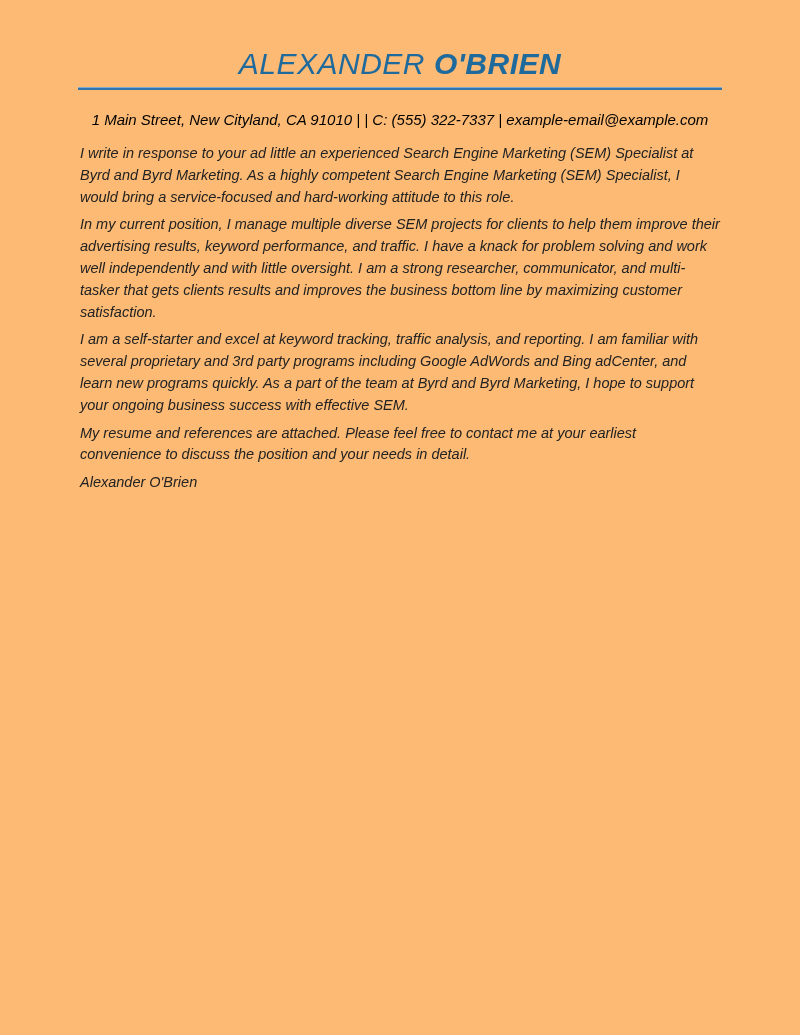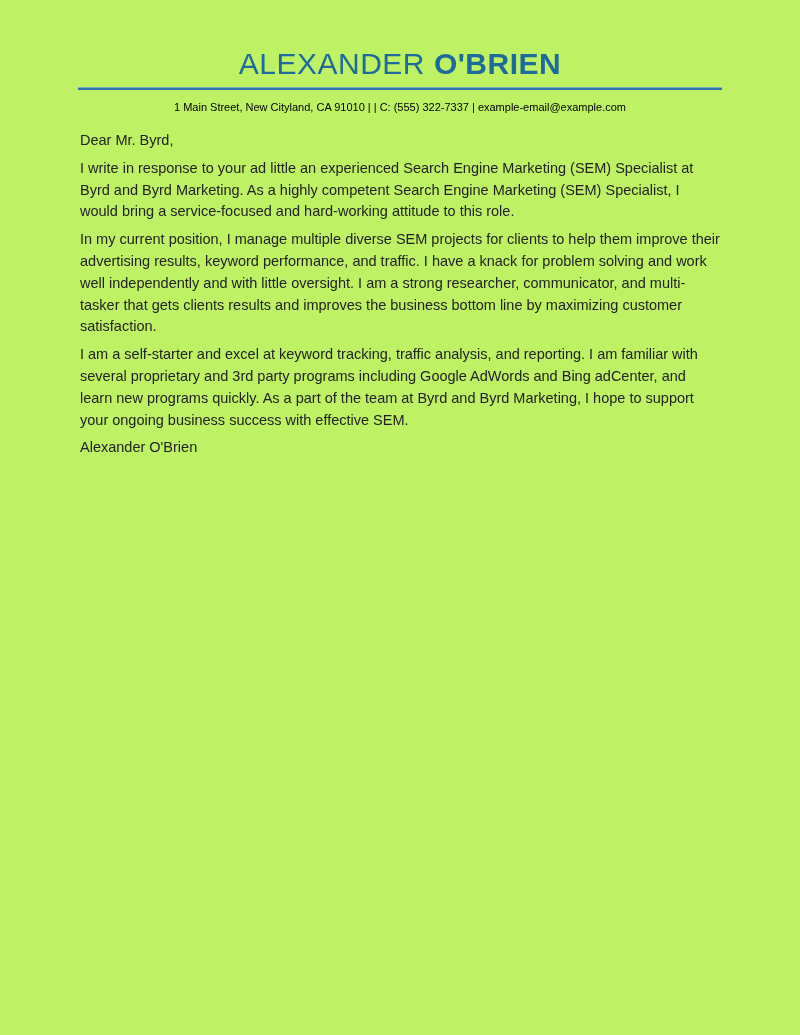--- a/index.html
+++ b/index.html
@@ -4,24 +4,25 @@
 <style>
   html, body {
     margin: 0;
     padding: 0;
     background: #ffffff;
   }
   .page {
     position: relative;
     width: 800px;
     height: 1035px;
-    background: #bef264;
+    background: #fdba74;
     overflow: hidden;
     font-family: "Liberation Sans", "DejaVu Sans", sans-serif;
     box-sizing: border-box;
+    font-style: italic;
   }
   .letter-header {
     padding-top: 46px;
     text-align: center;
   }
   .candidate-name {
     margin: 0;
     font-size: 30px;
     line-height: 36px;
     font-weight: 400;
@@ -32,23 +33,23 @@
     font-weight: 700;
   }
   .header-divider {
     height: 3px;
     margin: 5px 78px 0 78px;
     background: var(--rule-blue, #2e75ad);
     border-top: 1px solid #7fa9cc;
     box-sizing: border-box;
   }
   .contact-line {
-    margin-top: 9px;
+    margin-top: 22px;
     text-align: center;
-    font-size: 11px;
+    font-size: 15px;
     line-height: 16px;
     color: #000000;
   }
   .letter-body {
     margin: 0 80px;
     padding-top: 15px;
     font-size: 14.5px;
     line-height: 21.8px;
     color: var(--body-text, #222222);
     text-align: left;
@@ -65,20 +66,20 @@
 
 <div class="page">
 
   <div class="letter-header">
     <h1 class="candidate-name"><span class="first">ALEXANDER</span> <span class="last">O'BRIEN</span></h1>
     <div class="header-divider"></div>
     <div class="contact-line">1 Main Street, New Cityland, CA 91010 | | C: (555) 322-7337 | example-email@example.com</div>
   </div>
 
   <div class="letter-body">
-    <p>Dear Mr. Byrd,</p>
     <p>I write in response to your ad little an experienced Search Engine Marketing (SEM) Specialist at Byrd and Byrd Marketing. As a highly competent Search Engine Marketing (SEM) Specialist, I would bring a service-focused and hard-working attitude to this role.</p>
     <p>In my current position, I manage multiple diverse SEM projects for clients to help them improve their advertising results, keyword performance, and traffic. I have a knack for problem solving and work well independently and with little oversight. I am a strong researcher, communicator, and multi-tasker that gets clients results and improves the business bottom line by maximizing customer satisfaction.</p>
     <p>I am a self-starter and excel at keyword tracking, traffic analysis, and reporting. I am familiar with several proprietary and 3rd party programs including Google AdWords and Bing adCenter, and learn new programs quickly. As a part of the team at Byrd and Byrd Marketing, I hope to support your ongoing business success with effective SEM.</p>
+    <p>My resume and references are attached. Please feel free to contact me at your earliest convenience to discuss the position and your needs in detail.</p>
     <p class="signature-name">Alexander O'Brien</p>
   </div>
 
 </div>
 
 </body></html>

